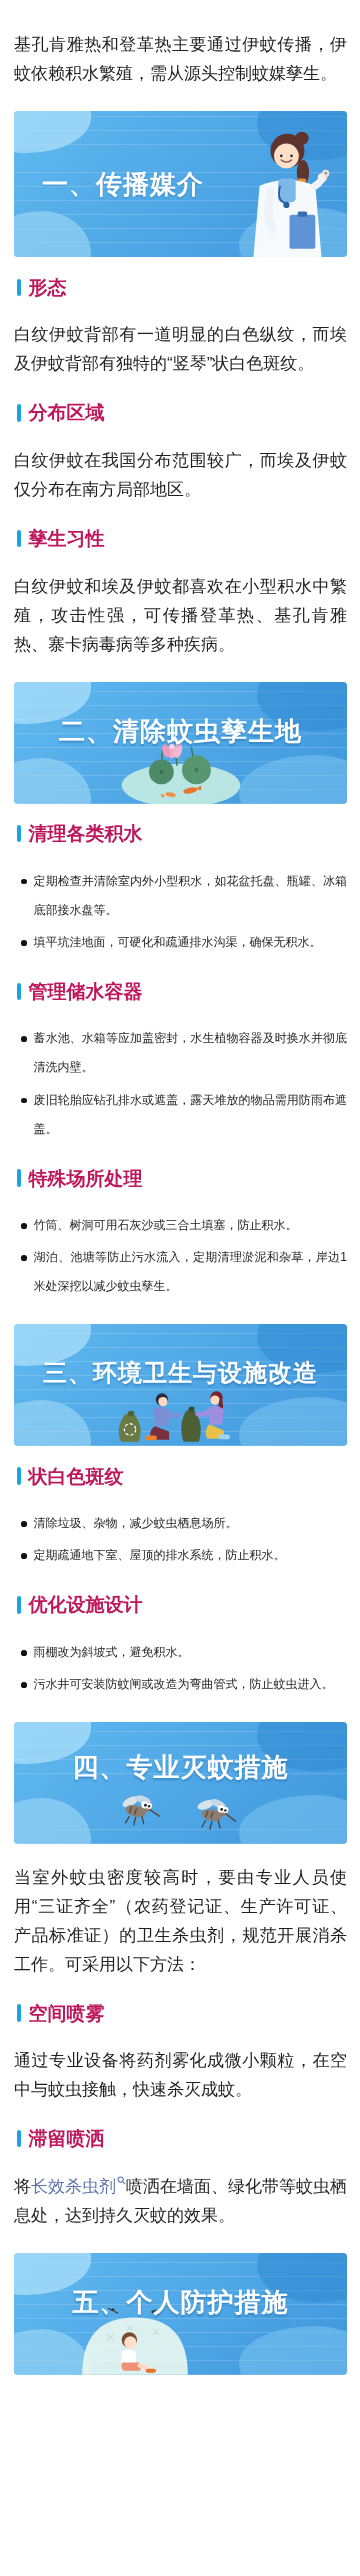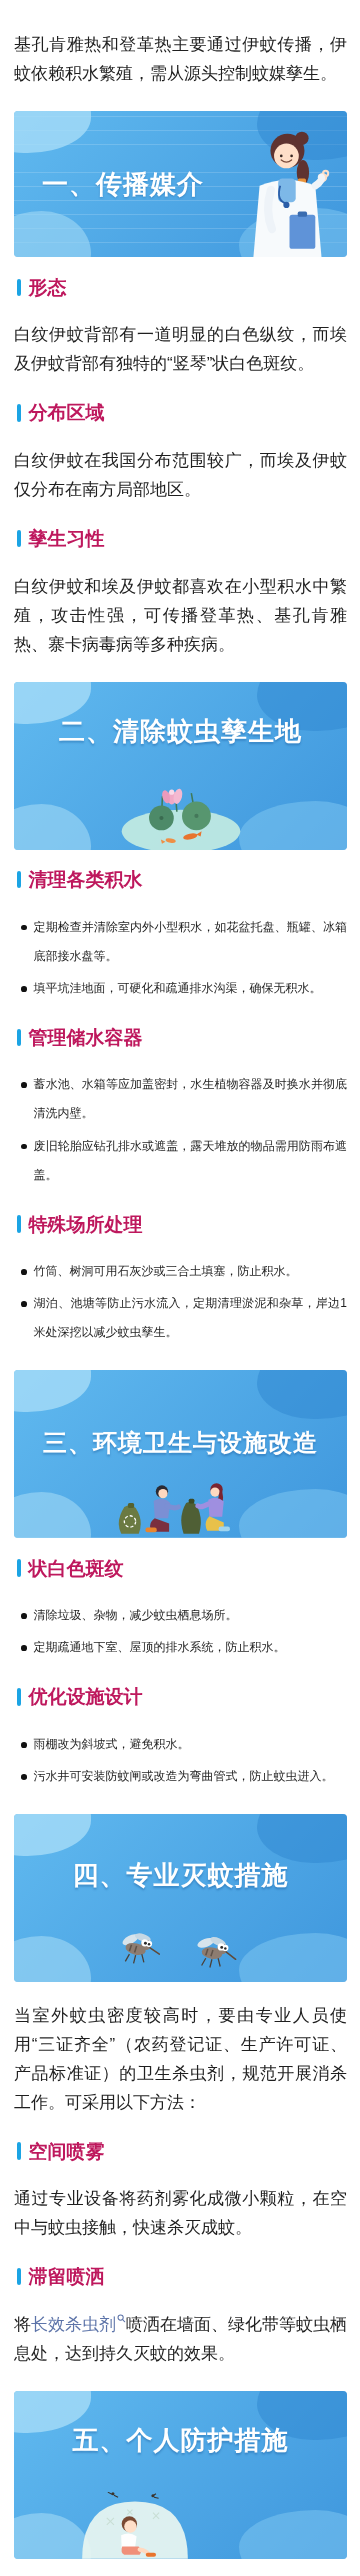--- a/index.html
+++ b/index.html
@@ -10,38 +10,38 @@
   .sub{display:flex;align-items:center;margin:0 0 21.6px 0;}
   .sub .bar{width:4.1px;height:17.5px;border-radius:2.1px;background:#1ba4e4;margin:0 7.2px 0 3.1px;flex:0 0 auto;}
   .sub .txt{font-size:19px;line-height:23px;font-weight:700;color:#be185d;}
   ul.bullets{list-style:none;margin:0 0 23px 0;padding:0;}
   ul.bullets li{position:relative;padding-left:19.6px;font-size:12px;line-height:29px;text-align:justify;word-break:break-all;}
   ul.bullets li + li{margin-top:3.1px;}
   ul.bullets li::before{content:"";position:absolute;left:7.2px;top:12px;width:5.7px;height:5.7px;border-radius:50%;background:#111;}
   .entity-link{color:#5d74a9;text-decoration:none;cursor:pointer;}
   .sup-ico{display:inline-block;vertical-align:super;line-height:0;margin-left:1px;}
   
-  .banner{position:relative;height:168px;border-radius:4.1px;overflow:hidden;margin:0 0 18.5px 0;
+  .banner{position:relative;height:122px;border-radius:4.1px;overflow:hidden;margin:0 0 18.5px 0;
     background-color:#4aa6e6;
     background-image:
       repeating-linear-gradient(0deg, rgba(255,255,255,.16) 0 0.5px, transparent 0.5px 14px),
       repeating-linear-gradient(90deg, rgba(255,255,255,.16) 0 0.5px, transparent 0.5px 14px),
       linear-gradient(135deg,#60b9ef 0%,#3f97dd 100%);}
   .banner.b1{height:146px;text-decoration:underline;}
   .blob{position:absolute;}
   .blob.tl{width:113px;height:67px;top:-25px;left:-36px;background:#a6dcf7;opacity:.8;border-radius:46% 54% 58% 42%/58% 42% 55% 45%;}
   .blob.bl{width:103px;height:77px;bottom:-31px;left:-26px;background:#9bd6f5;opacity:.65;border-radius:52% 48% 44% 56%/48% 55% 45% 52%;}
   .blob.tr{width:129px;height:77px;top:-28px;right:-39px;background:#2e86cf;opacity:.5;border-radius:48% 52% 55% 45%/55% 45% 52% 48%;}
   .blob.br{width:139px;height:82px;bottom:-33px;right:-31px;background:#7cc4f0;opacity:.55;border-radius:55% 45% 48% 52%/45% 52% 48% 55%;}
   .banner-title{position:absolute;color:#ffffff;font-weight:700;font-size:26px;letter-spacing:1px;
     text-shadow:0 1.5px 2.1px rgba(15,75,140,.35);white-space:nowrap;z-index:3;}
   .b1 .banner-title{left:28px;top:50%;transform:translateY(-50%);}
   .b2 .banner-title,.b3 .banner-title,.b4 .banner-title,.b5 .banner-title,.b6 .banner-title{left:50%;transform:translateX(-50%);top:32px;}
-  .b3 .banner-title{font-size:24px;top:57px;}
-  .b4 .banner-title{top:44px;}
+  .b3 .banner-title{font-size:24px;top:33px;}
+  .b4 .banner-title{top:28px;}
   .illus{position:absolute;z-index:2;line-height:0;}
   .b1 .illus{right:9.3px;bottom:0;}
   .b2 .illus{left:50%;transform:translateX(-50%);bottom:-3.1px;}
   .b3 .illus{left:50%;transform:translateX(-50%);bottom:0;}
   .b4 .illus{left:50%;transform:translateX(-50%);bottom:6.2px;}
   .b5 .illus{left:62px;bottom:0;}
 </style>
 </head>
 <body>
 

